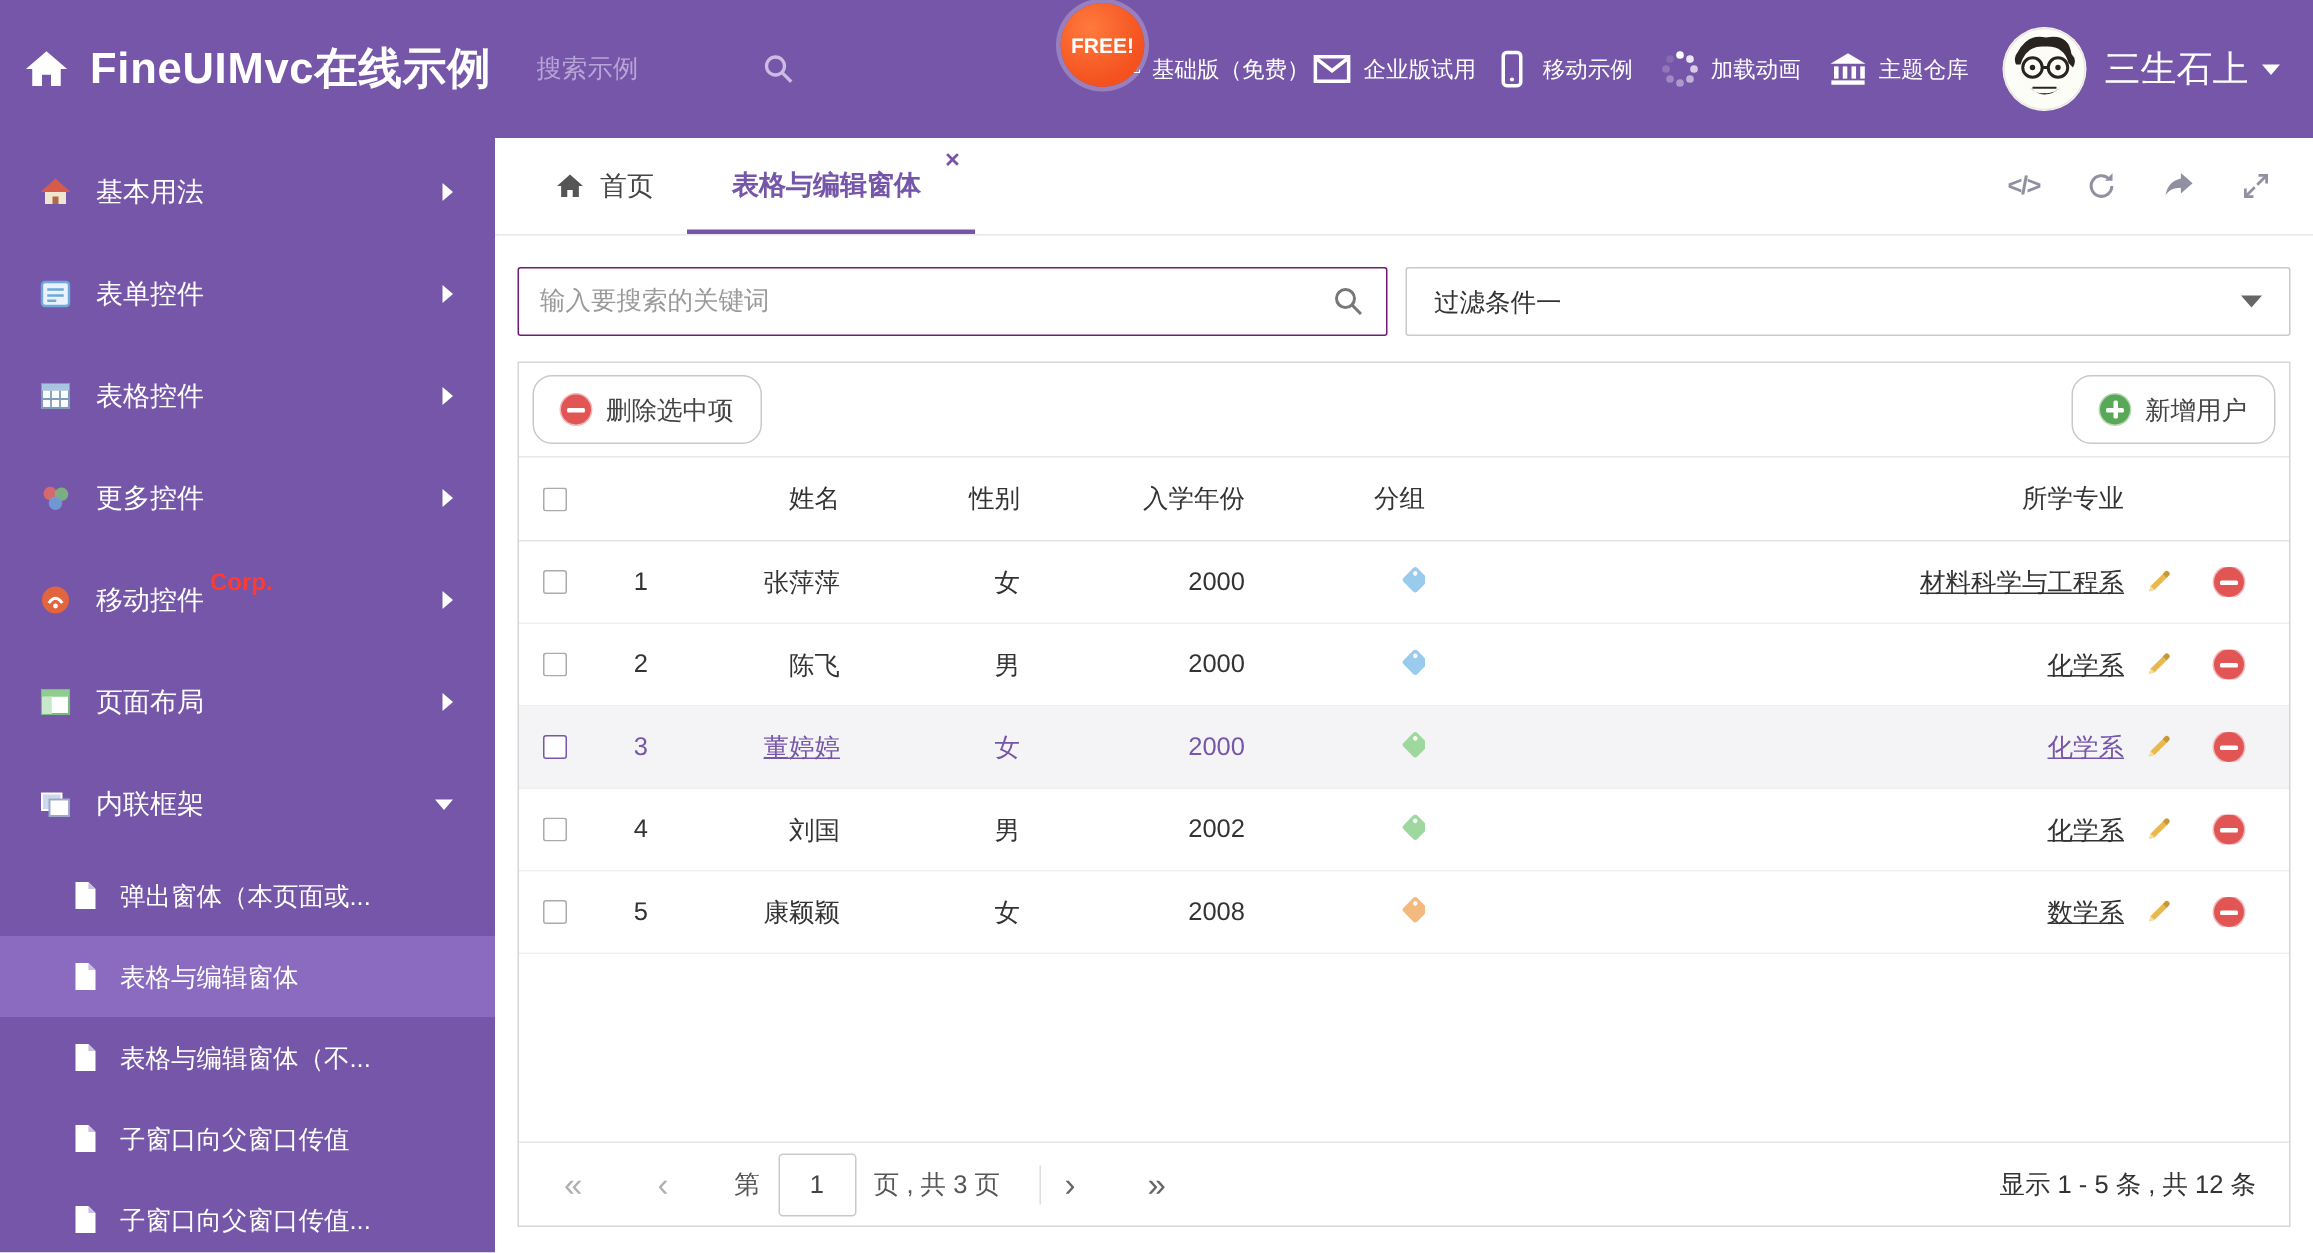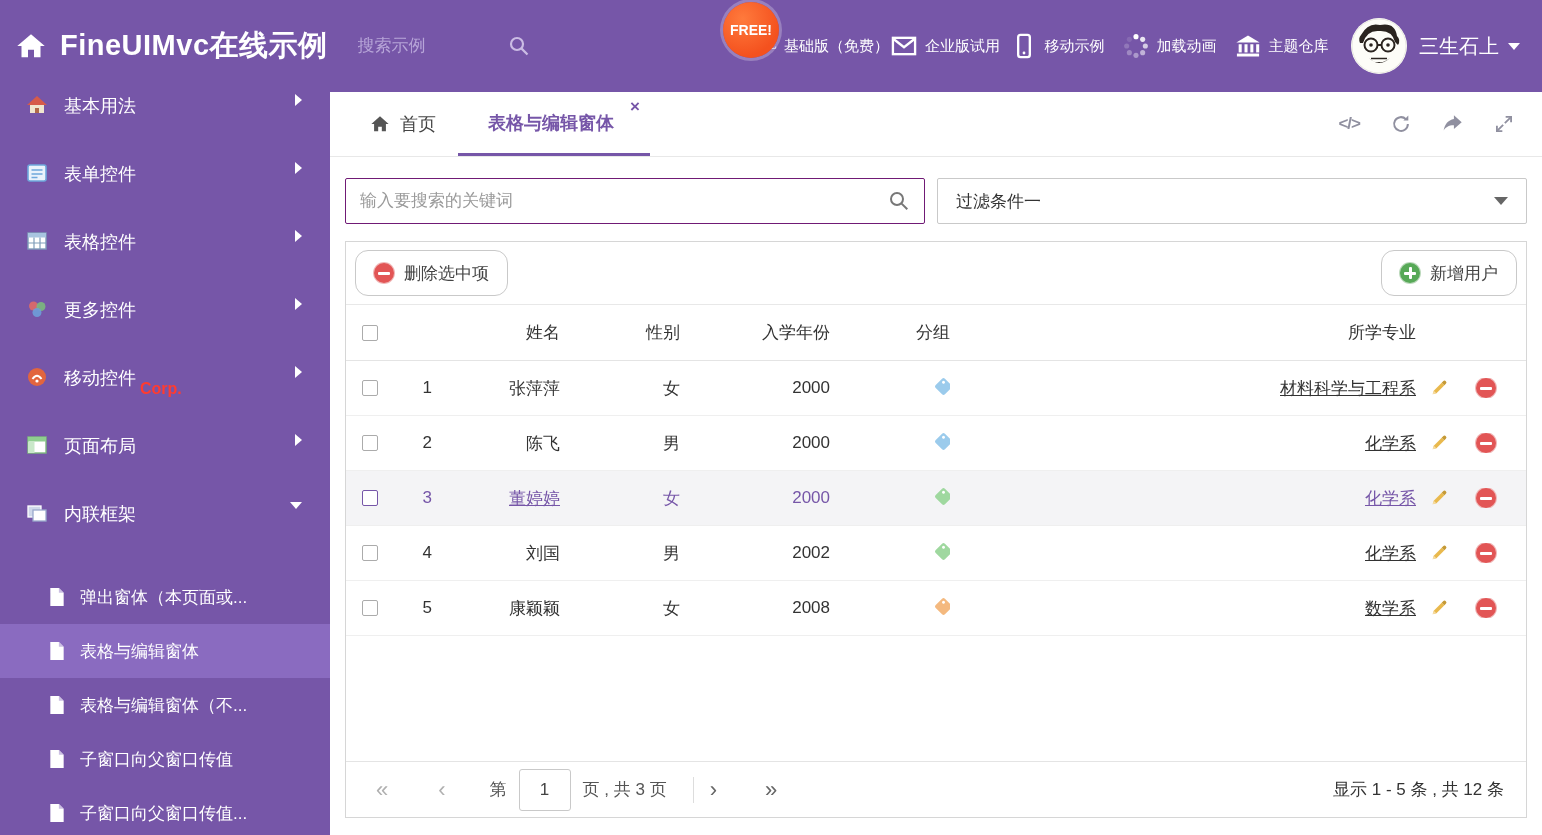--- a/index.html
+++ b/index.html
@@ -16,29 +16,29 @@
   .topnav { display:flex; margin-left:auto; height:92px; align-items:stretch; }
   .nav-item { width:112px; display:flex; flex-direction:row; align-items:center; justify-content:center; gap:7px; cursor:pointer; position:relative; }
   .nav-item .nlabel { font-size:15px; white-space:nowrap; }
   .nav-item.free-item { width:168px; padding-left:48px; }
   .free-badge { position:absolute; left:2px; top:2px; width:56px; height:56px; border-radius:50%;
                 background:radial-gradient(circle at 35% 30%, #ff7a3c, #f4511e 70%);
                 display:flex; align-items:center; justify-content:center; font-size:14px; font-weight:bold; color:#fff;
                 box-shadow:0 0 0 3px rgba(255,255,255,.25); }
   .user { display:flex; align-items:center; margin-left:14px; padding-right:22px; cursor:pointer; }
   .avatar { width:56px; height:56px; border-radius:50%; background:#fdfdf8; overflow:hidden; flex:0 0 56px; }
-  .uname { font-size:20px; margin:0 9px 0 12px; white-space:nowrap; }
+  .uname { font-size:24px; margin:0 9px 0 12px; white-space:nowrap; }
   .tri-down { width:0; height:0; border-left:6px solid transparent; border-right:6px solid transparent; border-top:7px solid #fff; }
 
   
   .shell { display:flex; height:743px; }
 
   
   .sidebar { width:330px; background:#7656A8; color:#fff; flex:0 0 330px; padding-top:2px; overflow:hidden; }
-  .sitem { height:68px; display:flex; align-items:flex-start; padding:0 28px 0 26px; font-size:18px; cursor:pointer; }
+  .sitem { height:68px; display:flex; align-items:center; padding:0 28px 0 26px; font-size:18px; cursor:pointer; }
   .sitem .sicon { width:22px; height:22px; margin-right:16px; flex:0 0 22px; }
   .sitem .arrow-r { margin-left:auto; width:0; height:0; border-top:6px solid transparent; border-bottom:6px solid transparent; border-left:7px solid #fff; }
   .sitem .arrow-d { margin-left:auto; width:0; height:0; border-left:6px solid transparent; border-right:6px solid transparent; border-top:7px solid #fff; }
   .corp-badge { color:#ff3b30; font-size:16px; margin-left:4px; align-self:flex-start; margin-top:14px; font-weight:bold; }
   .subitem { height:54px; display:flex; align-items:center; padding:0 20px 0 48px; font-size:17px; cursor:pointer; white-space:nowrap; }
   .subitem .ficon { width:18px; height:20px; margin-right:14px; flex:0 0 18px; }
   .subitem.active { background:#8A6BC0; }
 
   
   .content { flex:1; display:flex; flex-direction:column; background:#fff; min-width:0; }

